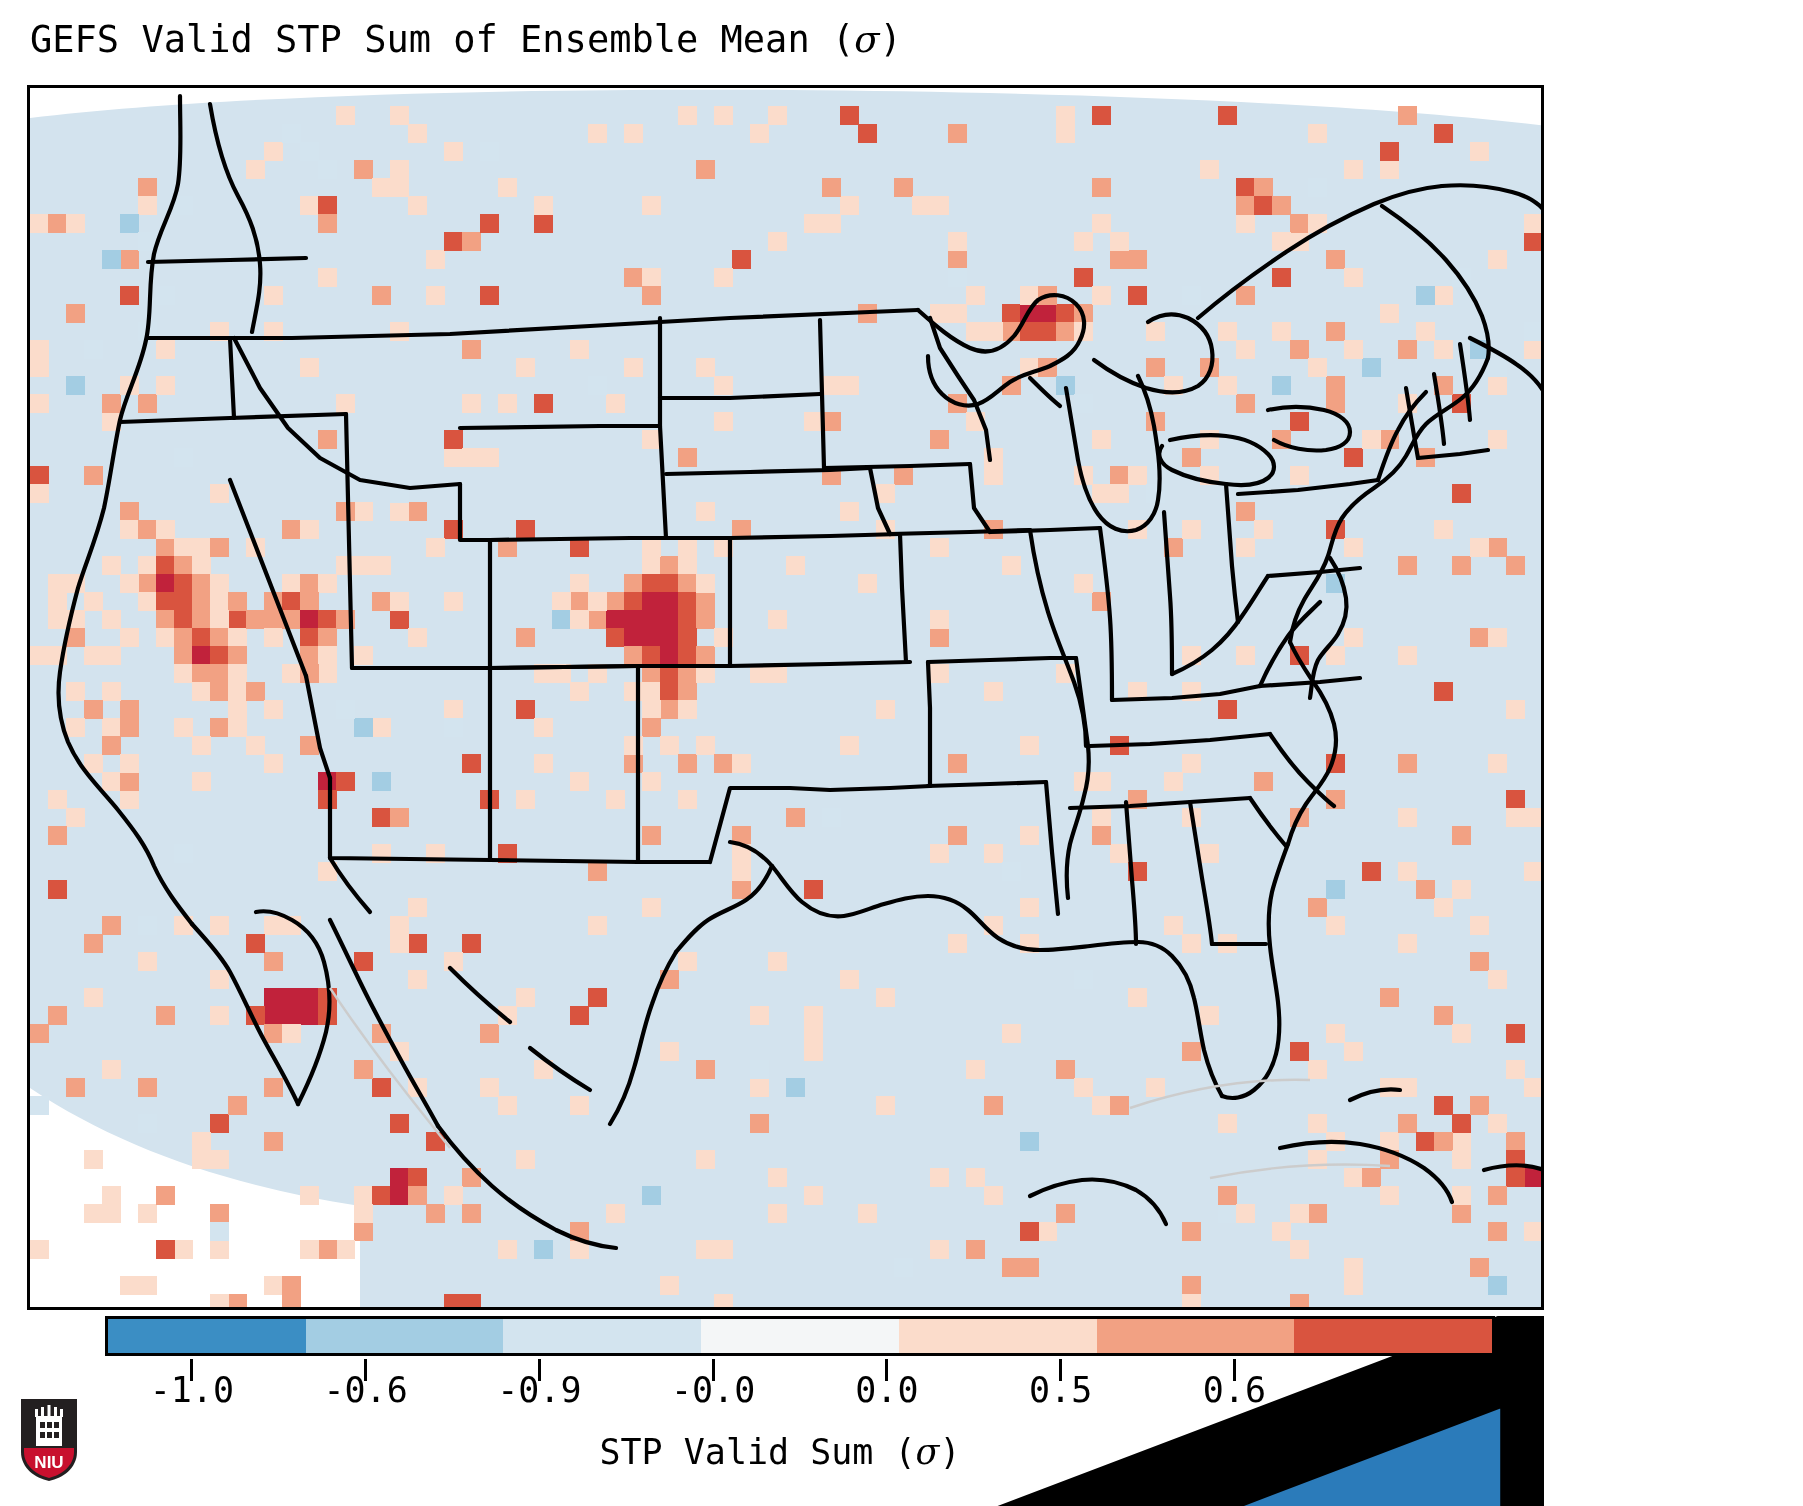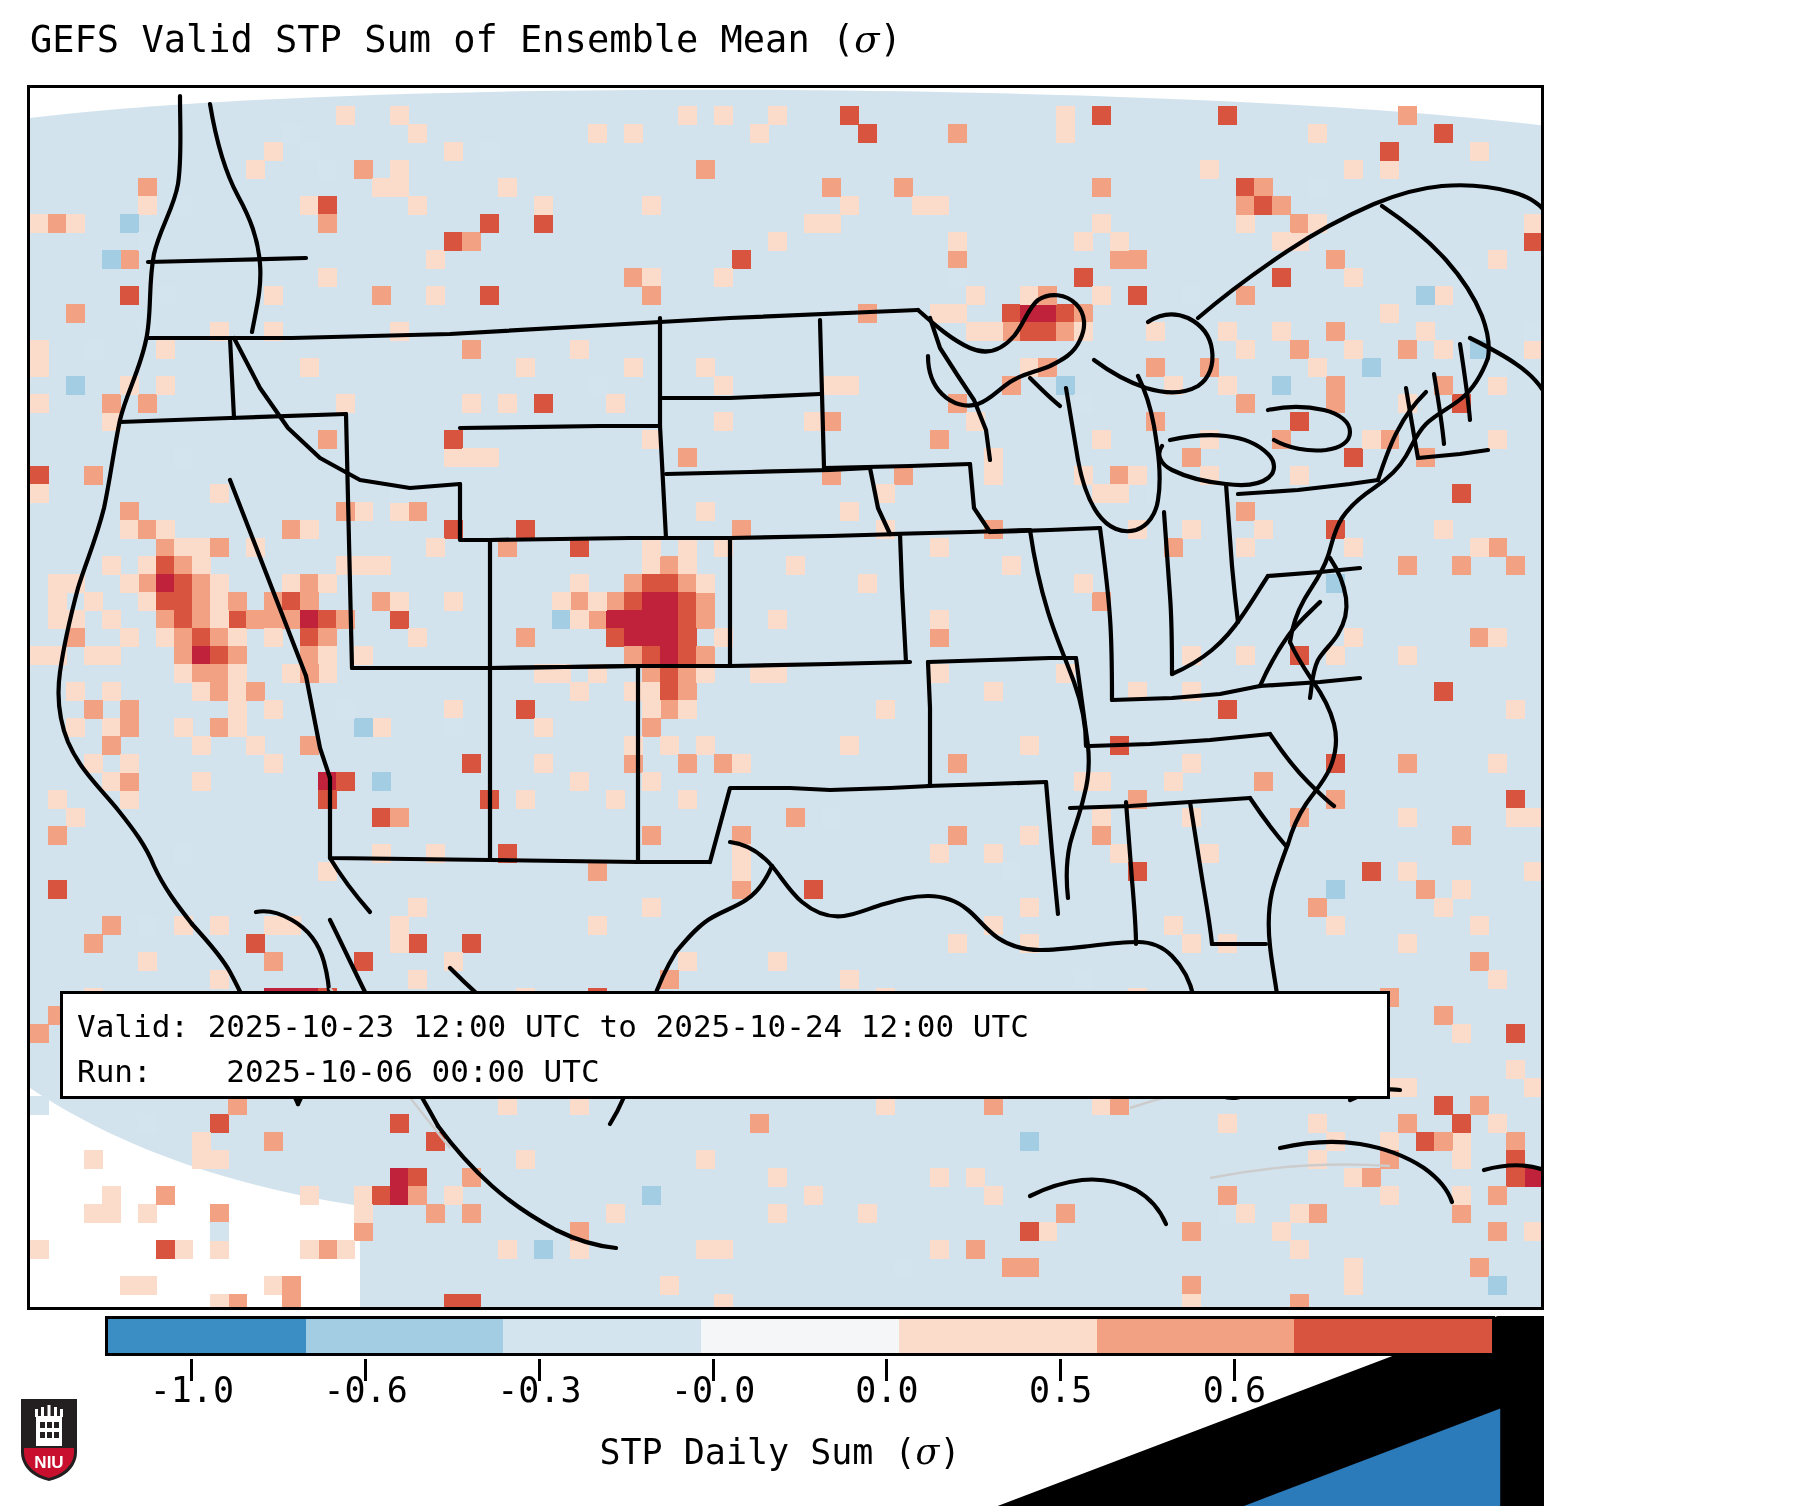--- a/index.html
+++ b/index.html
@@ -1101,24 +1101,20 @@
   </svg>
 
   <svg class="layer" viewBox="0 0 1517 1225">
     <g fill="none" stroke="#cccccc" stroke-width="2.4">
       <path d="M300,900 C340,960 380,1010 420,1060"></path>
       <path d="M1100,1020 C1160,1000 1220,990 1280,992"></path>
       <path d="M1180,1090 C1240,1078 1300,1074 1360,1078"></path>
     </g>
   </svg>
 
-  <div id="infobox">
-    <div>Valid: 2025-10-23 12:00 UTC to 2025-10-24 12:00 UTC</div>
-    <div>Run:    2025-10-06 00:00 UTC</div>
-  </div>
 </div>
 
 <div id="cbwrap">
   <svg id="arrowL" class="cb-arrow" viewBox="0 0 52 40">
     <polygon points="52,1 52,39 2,20" fill="#2b7bba" stroke="#000" stroke-width="3"></polygon>
   </svg>
   <div id="cbar">
       <div class="seg" style="background: rgb(59, 142, 196); flex: 1 1 0px;"></div>
       <div class="seg" style="background: rgb(163, 205, 227); flex: 1 1 0px;"></div>
       <div class="seg" style="background: rgb(211, 228, 239); flex: 1 1 0px;"></div>
@@ -1135,29 +1131,29 @@
       <div class="tick" style="left: 684.625px;"></div>
       <div class="tick" style="left: 858.375px;"></div>
       <div class="tick" style="left: 1032.12px;"></div>
       <div class="tick" style="left: 1205.88px;"></div>
       <div class="tick" style="left: 1379.62px;"></div>
     </div>
 </div>
 <div id="ticklabels">
     <div class="tlab" style="left: 191.875px;">-1.0</div>
     <div class="tlab" style="left: 365.625px;">-0.6</div>
-    <div class="tlab" style="left: 539.375px;">-0.3</div>
+    <div class="tlab" style="left: 539.375px;">-0.9</div>
     <div class="tlab" style="left: 713.125px;">-0.0</div>
     <div class="tlab" style="left: 886.875px;">0.0</div>
     <div class="tlab" style="left: 1060.62px;">0.5</div>
     <div class="tlab" style="left: 1234.38px;">0.6</div>
     <div class="tlab" style="left: 1408.12px;">2.0</div>
   </div>
 
-<div id="cblabel"><span>STP Daily Sum (</span><span class="sym">σ</span><span>)</span></div>
+<div id="cblabel"><span>STP Valid Sum (</span><span class="sym">σ</span><span>)</span></div>
 
 <svg id="logo" viewBox="0 0 62 88">
   <path d="M3,3 L59,3 L59,56 C59,72 45,82 31,85 C17,82 3,72 3,56 Z" fill="#231f20"></path>
   <path d="M6,52 L56,52 L56,56 C56,70 43,79 31,82 C19,79 6,70 6,56 Z" fill="#c8102e"></path>
   <g fill="#ffffff">
     <rect x="18" y="20" width="26" height="30"></rect>
     <rect x="17" y="13" width="3" height="8"></rect>
     <rect x="23" y="11" width="3" height="10"></rect>
     <rect x="29.5" y="9" width="3" height="12"></rect>
     <rect x="36" y="11" width="3" height="10"></rect>

